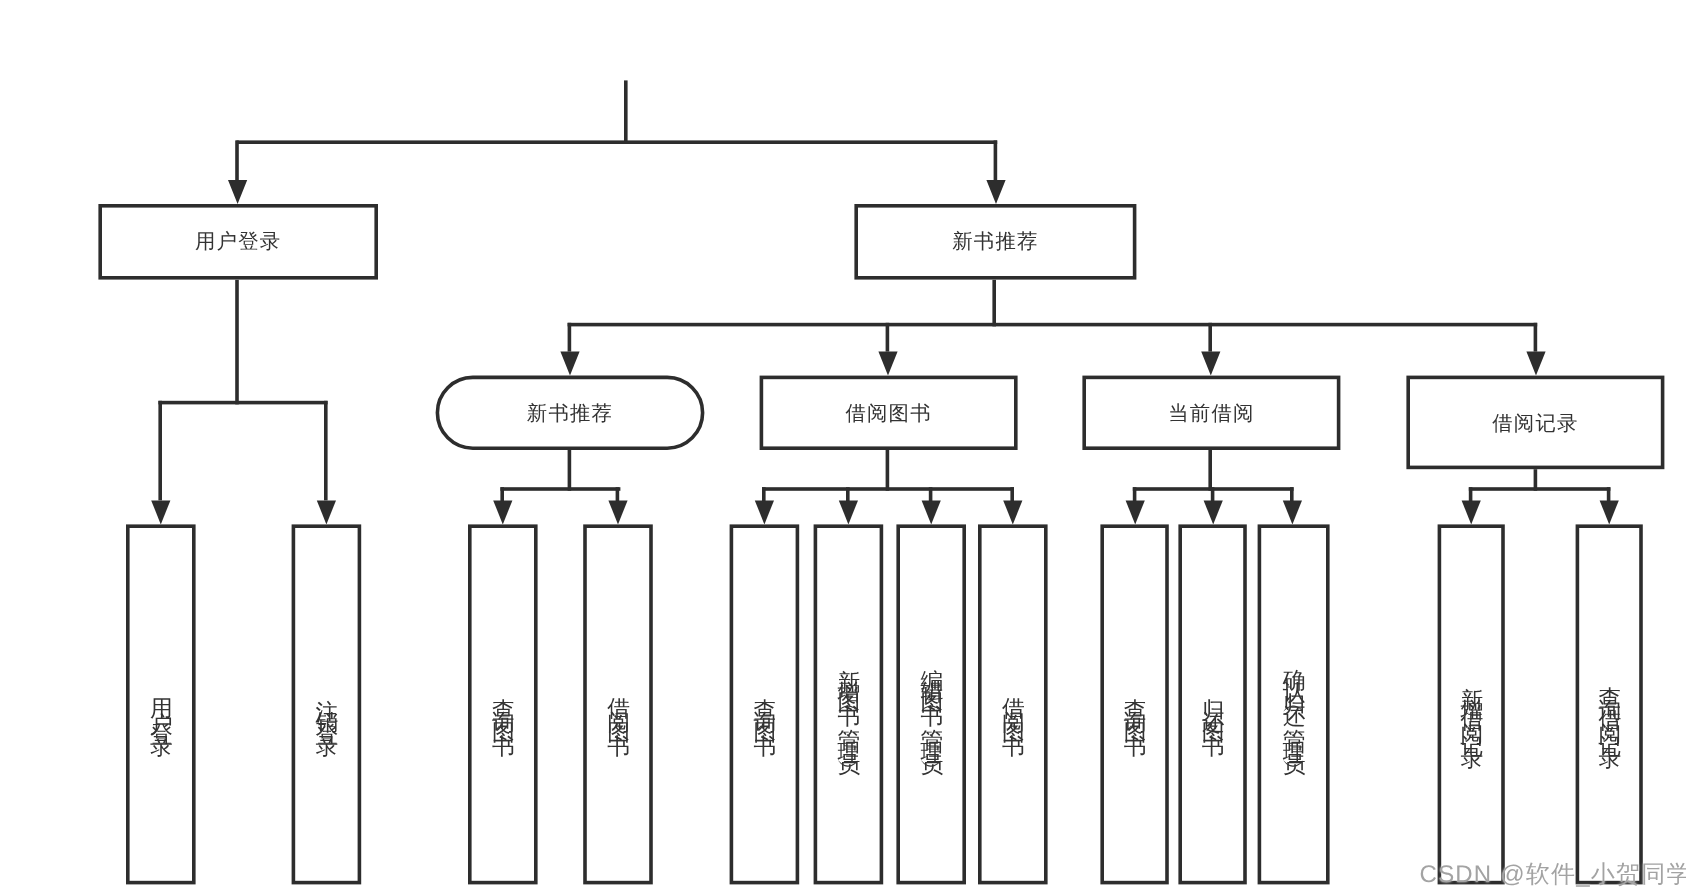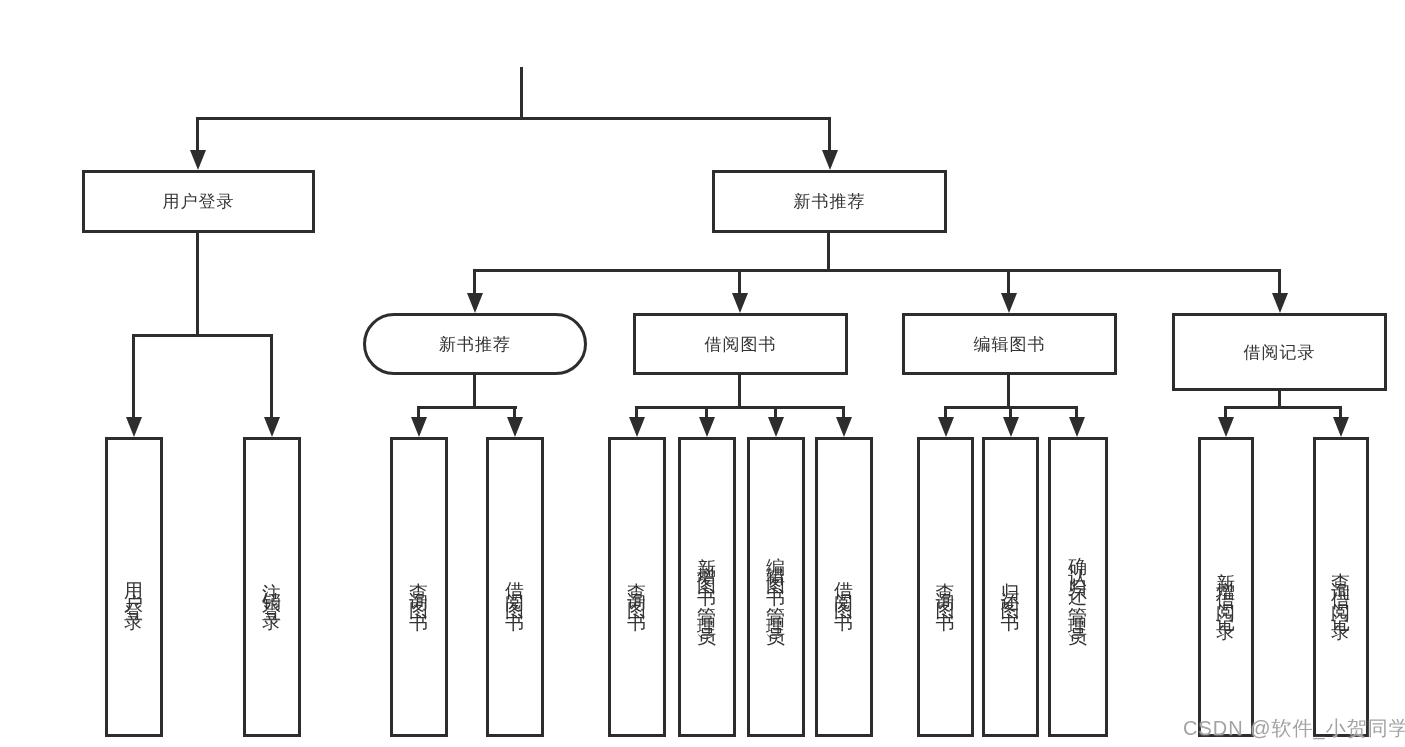--- a/index.html
+++ b/index.html
@@ -69,21 +69,21 @@
 
 
   <div class="box" style="left:82px;top:170px;width:233px;height:63px;">用户登录</div>
 
   <div class="box" style="left:712px;top:170px;width:235px;height:63px;">新书推荐</div>
 
   <div class="box" style="left:363px;top:313px;width:224px;height:62px;border-radius:31px;">新书推荐</div>
 
   <div class="box" style="left:633px;top:313px;width:215px;height:62px;">借阅图书</div>
 
-  <div class="box" style="left:902px;top:313px;width:215px;height:62px;">编辑图书</div>
+  <div class="box" style="left:902px;top:313px;width:215px;height:62px;">当前借阅</div>
 
   <div class="box" style="left:1172px;top:313px;width:215px;height:78px;">借阅记录</div>
 
   <div class="box vbox" style="left:105px;top:437px;width:58px;height:300px;">用户登录</div>
 
   <div class="box vbox" style="left:243px;top:437px;width:58px;height:300px;">注销登录</div>
 
   <div class="box vbox" style="left:390px;top:437px;width:58px;height:300px;">查询图书</div>
 
   <div class="box vbox" style="left:486px;top:437px;width:58px;height:300px;">借阅图书</div>

